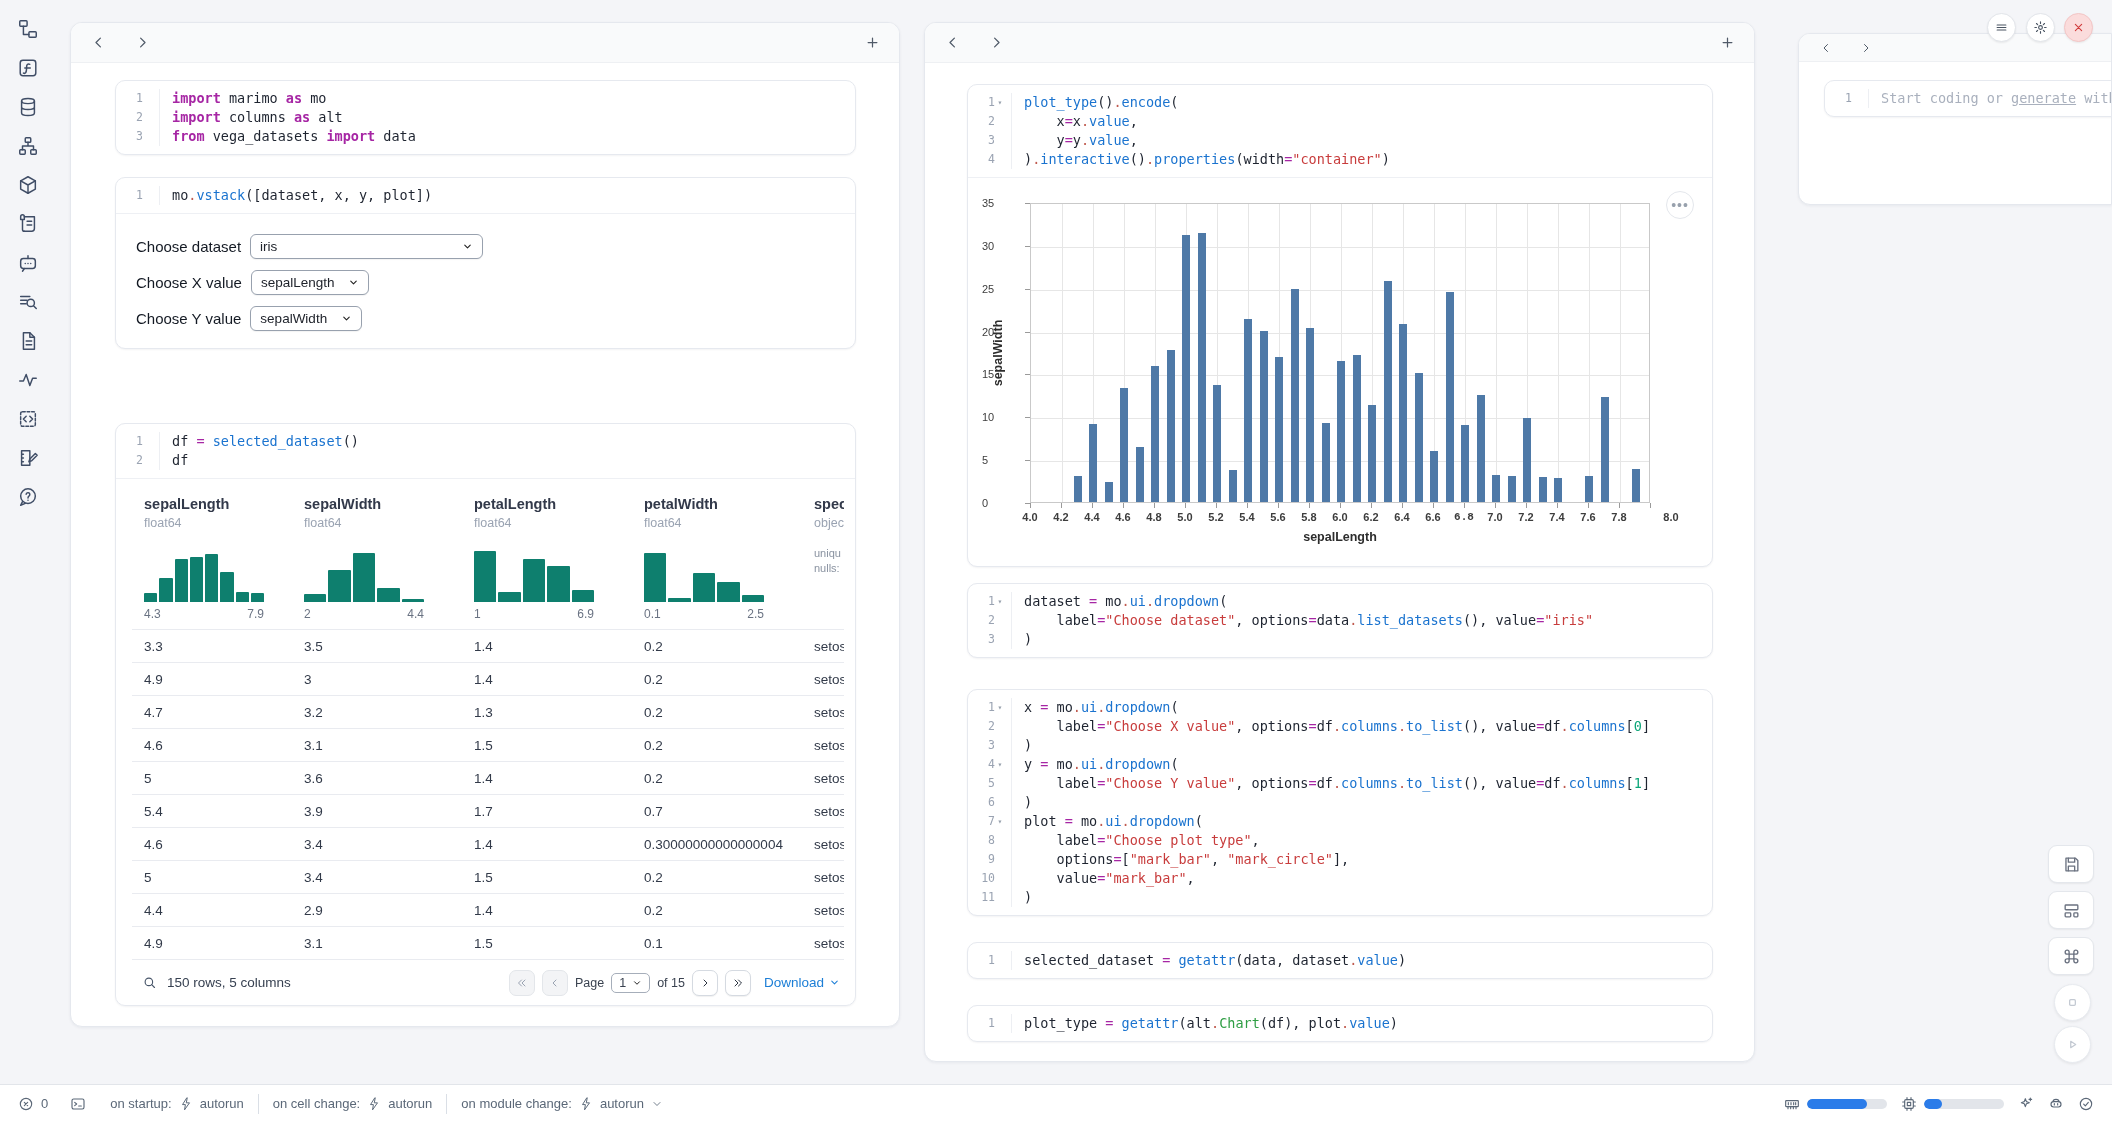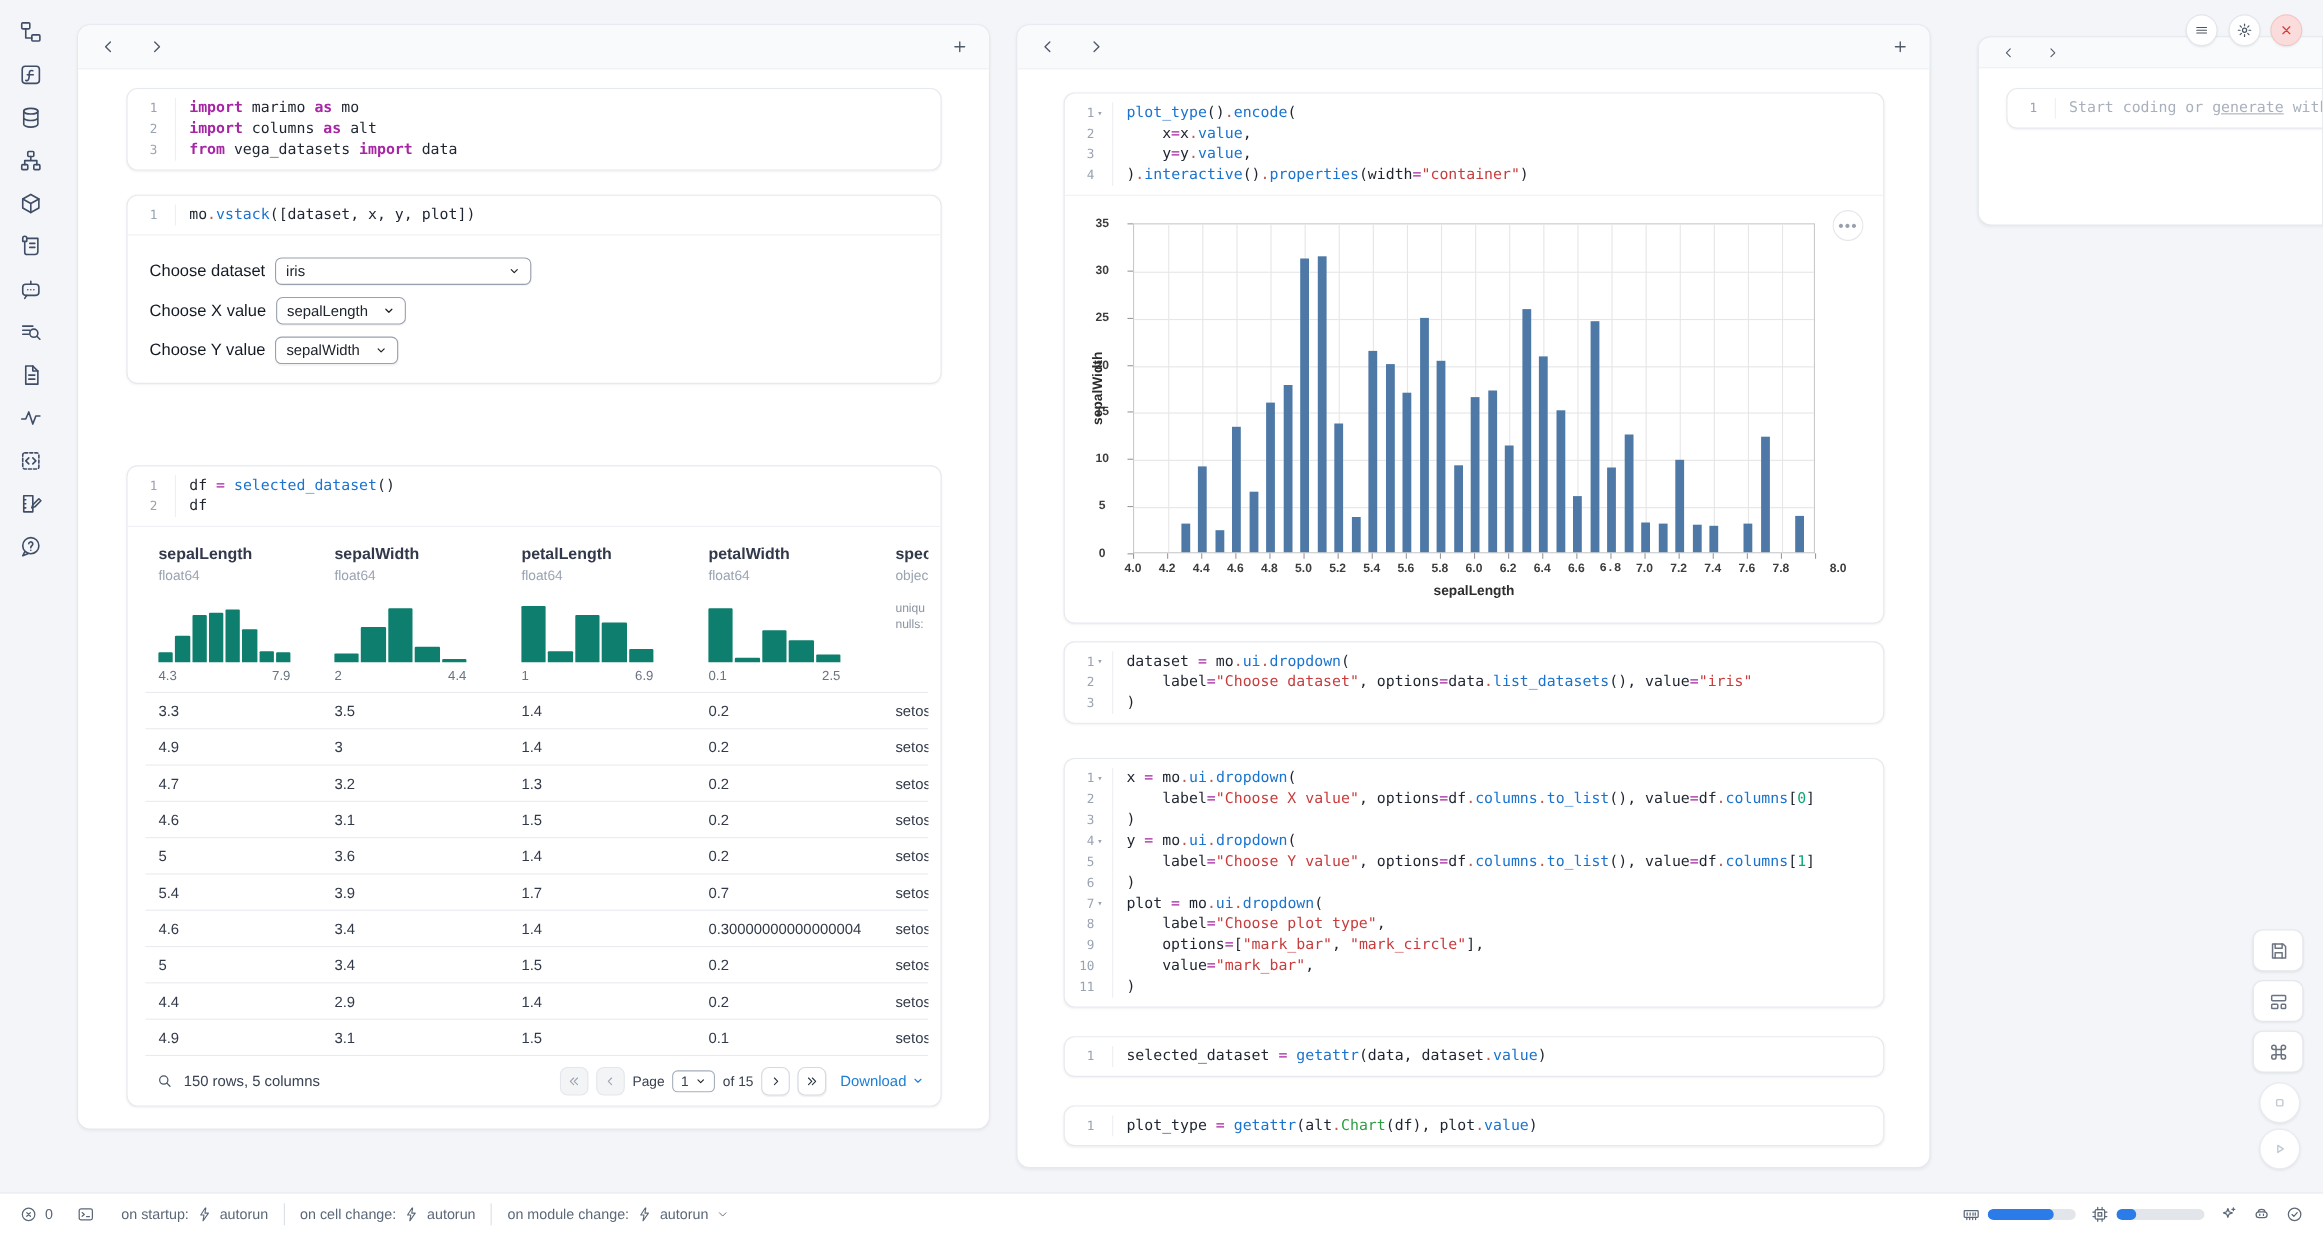--- a/index.html
+++ b/index.html
@@ -87,21 +87,21 @@
   
   .chart-area { position:relative; width:744px; height:388px; }
   #plot { position:absolute; left:62px; top:25px; width:620px; height:300px;
           border:1px solid #c9c9c9; background:#fff; }
   .gl-v { position:absolute; top:0; bottom:0; width:1px; background:#e6e6e6; }
   .gl-h { position:absolute; left:0; right:0; height:1px; background:#e6e6e6; }
   .cbar { position:absolute; bottom:0; width:8px; background:#4e79a7; }
   .tick-x { position:absolute; width:1px; height:5px; background:#9a9a9a; }
   .tick-y { position:absolute; width:5px; height:1px; background:#9a9a9a; }
   .xl { position:absolute; font-size:11px; color:#3d3d3d; transform:translateX(-50%); font-weight:bold;}
-  .yl { position:absolute; font-size:11px; color:#3d3d3d; width:40px; text-align:center; font-weight:bold;}
+  .yl { position:absolute; font-size:11px; color:#3d3d3d; width:40px; text-align:left; font-weight:normal;}
   .ax-title { position:absolute; font-size:12.5px; font-weight:bold; color:#2d2d2d; }
   .dots-btn { position:absolute; right:18px; top:13px; width:28px; height:28px; border-radius:50%;
               background:#fff; border:1px solid #e4e7ec; color:#98a1ad; display:flex; align-items:center;
               justify-content:center; font-size:14px; letter-spacing:1px; cursor:pointer; }
 
   
   .circ { position:absolute; width:29px; height:29px; border-radius:50%; background:#fff;
           border:1px solid #e2e5ea; box-shadow:0 1px 2px rgba(0,0,0,.07);
           display:flex; align-items:center; justify-content:center; cursor:pointer; }
   .circ svg { width:15px; height:15px; stroke:#4a5462; fill:none; stroke-width:1.8; stroke-linecap:round; }

